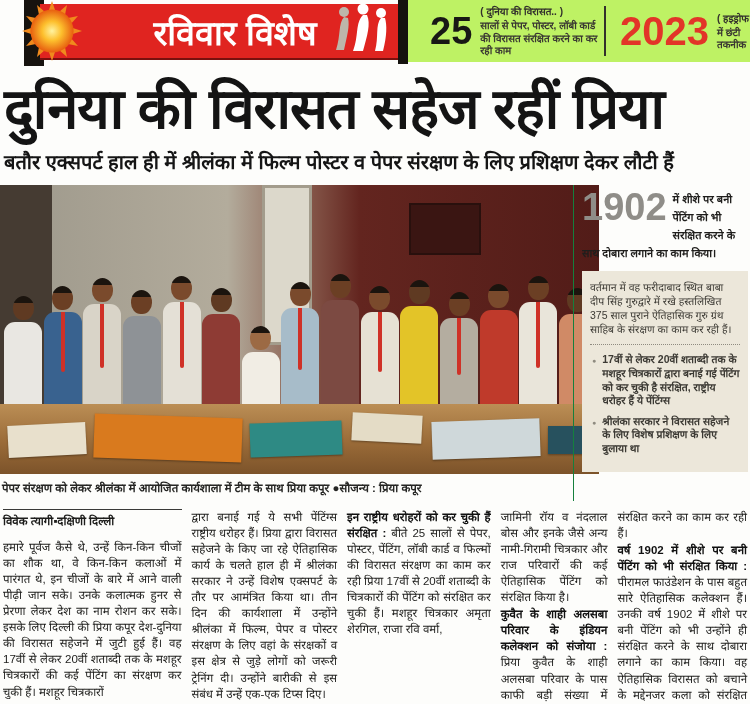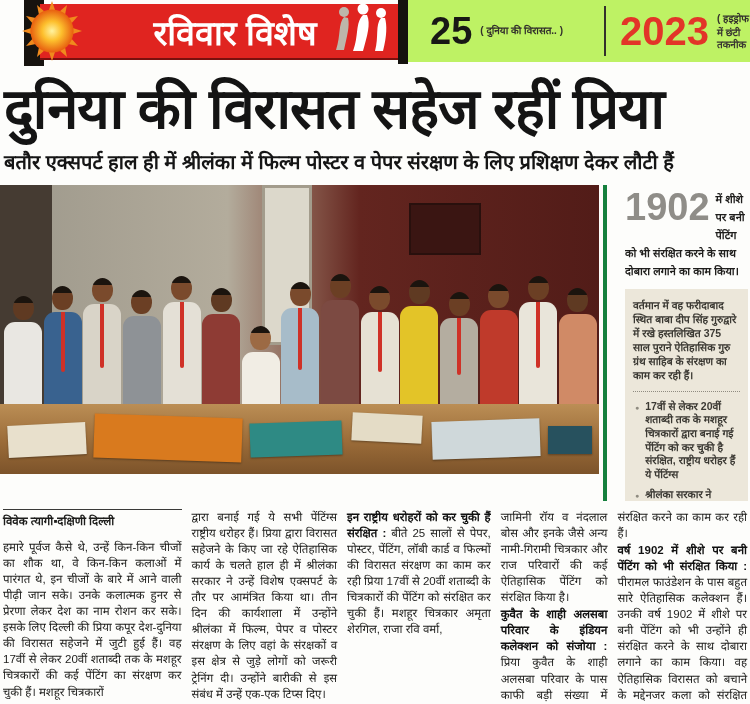--- a/index.html
+++ b/index.html
@@ -39,26 +39,26 @@
   .people { position:absolute; left:4px; right:2px; bottom:52px; display:flex; justify-content:space-between; align-items:flex-end; }
   .person { display:flex; flex-direction:column; align-items:center; }
   .head { width:21px; height:24px; border-radius:50% 50% 46% 46%; margin-bottom:2px; }
   .torso { width:38px; border-radius:11px 11px 0 0; display:flex; justify-content:center; }
   .lanyard { width:4px; height:55%; background:#cf3127; border-radius:0 0 2px 2px; }
   .table { position:absolute; left:0; bottom:0; width:100%; height:70px; background:linear-gradient(180deg,#bb8e55 0%,#9a6b38 55%,#7c532a 100%); }
   .poster { position:absolute; box-shadow:0 1px 2px rgba(0,0,0,.35); }
   .caption { position:absolute; left:0; top:291px; width:599px; font-size:11.5px; font-weight:bold; color:#262624; padding:4px 2px; }
 
   
-  .sidebar { position:absolute; right:0; top:0; width:147px; height:316px; border-left:4px solid #15803d; padding:4px 2px 0 18px; overflow:hidden; }
+  .sidebar { position:absolute; right:0; top:0; width:177px; height:316px; border-left:1px solid #15803d; padding:4px 2px 0 8px; overflow:hidden; }
   .year-row { overflow:hidden; }
   .year-num { float:left; font-size:38px; font-weight:bold; color:#8f8d88; line-height:.95; margin-right:6px; }
   .year-text { font-size:11px; font-weight:bold; color:#1f1e1c; line-height:1.3; }
   .side-box { margin-top:10px; background:#ece7da; padding:9px 8px; }
-  .side-para { font-size:10.5px; font-weight:bold; color:#3c3a34; line-height:1.35; }
+  .side-para { font-size:10.5px; font-weight:normal; color:#3c3a34; line-height:1.35; }
   .side-divider { border-top:1px dotted #8f8b80; margin:8px 0; }
   .bullet { display:flex; font-size:10.5px; font-weight:bold; color:#3c3a34; line-height:1.3; margin-bottom:7px; }
   .bullet::before { content:"●"; color:#8f8b80; font-size:7px; margin:3px 6px 0 2px; flex:none; }
 
   
   .bodycols { display:flex; gap:10px; padding:0 3px; margin-top:8px; height:196px; overflow:hidden; }
   .col { text-align:justify; font-size:11.5px; line-height:1.4; color:#1d1d1b; }
   .c1{width:179px}.c2{width:146px}.c3{width:144px}.c4{width:107px}.c5{width:130px}
   .byline { border-top:1.5px solid #3a3a38; font-size:11.5px; font-weight:bold; padding-top:3px; margin-bottom:10px; }
   .para { margin-bottom:1px; }
@@ -114,20 +114,21 @@
         <use href="#sp" transform="rotate(330 50 50)"></use>
       <circle cx="50" cy="50" r="36" fill="url(#sg)"></circle>
     </svg>
   </span>
   <div class="hbar"></div>
   <div class="stats">
     <div class="stat stat1">
       <div class="stat-num">25</div>
       <div class="stat-body">
         <div class="stat-kicker">( दुनिया की विरासत.. )</div>
+        <div class="stat-desc">सालों से पेपर, पोस्टर, लॉबी कार्ड की विरासत संरक्षित करने का कर रही काम</div>
       </div>
     </div>
     <div class="vline"></div>
     <div class="stat stat2">
       <div class="stat-num red">2023</div>
       <div class="stat-body">
         <div class="stat-kicker">( हइड्रोफ</div>
         <div class="stat-desc">में छंटी तकनीक</div>
       </div>
     </div>
@@ -220,20 +221,21 @@
       </div>
     <div class="table">
         <div class="poster" style="left: 8px; top: 20px; width: 78px; height: 32px; background: rgb(232, 224, 204); transform: rotate(-3deg);"></div>
         <div class="poster" style="left: 94px; top: 12px; width: 148px; height: 44px; background: rgb(217, 122, 30); transform: rotate(2deg);"></div>
         <div class="poster" style="left: 250px; top: 18px; width: 92px; height: 34px; background: rgb(46, 138, 132); transform: rotate(-2deg);"></div>
         <div class="poster" style="left: 352px; top: 10px; width: 70px; height: 28px; background: rgb(228, 220, 198); transform: rotate(3deg);"></div>
         <div class="poster" style="left: 432px; top: 16px; width: 108px; height: 38px; background: rgb(207, 216, 218); transform: rotate(-2deg);"></div>
         <div class="poster" style="left: 548px; top: 22px; width: 44px; height: 28px; background: rgb(39, 81, 94); transform: rotate(0deg);"></div>
       </div>
   </div>
+  <div class="caption">पेपर संरक्षण को लेकर श्रीलंका में आयोजित कार्यशाला में टीम के साथ प्रिया कपूर ●सौजन्य : प्रिया कपूर</div>
 
   <div class="sidebar">
     <div class="year-row">
       <span class="year-num">1902</span>
       <span class="year-text">में शीशे पर बनी पेंटिंग को भी संरक्षित करने के साथ दोबारा लगाने का काम किया।</span>
     </div>
     <div class="side-box">
       <div class="side-para">वर्तमान में वह फरीदाबाद स्थित बाबा दीप सिंह गुरुद्वारे में रखे हस्तलिखित 375 साल पुराने ऐतिहासिक गुरु ग्रंथ साहिब के संरक्षण का काम कर रही हैं।</div>
       <div class="side-divider"></div>
       <div class="bullet">17वीं से लेकर 20वीं शताब्दी तक के मशहूर चित्रकारों द्वारा बनाई गई पेंटिंग को कर चुकी है संरक्षित, राष्ट्रीय धरोहर हैं ये पेंटिंग्स</div>

